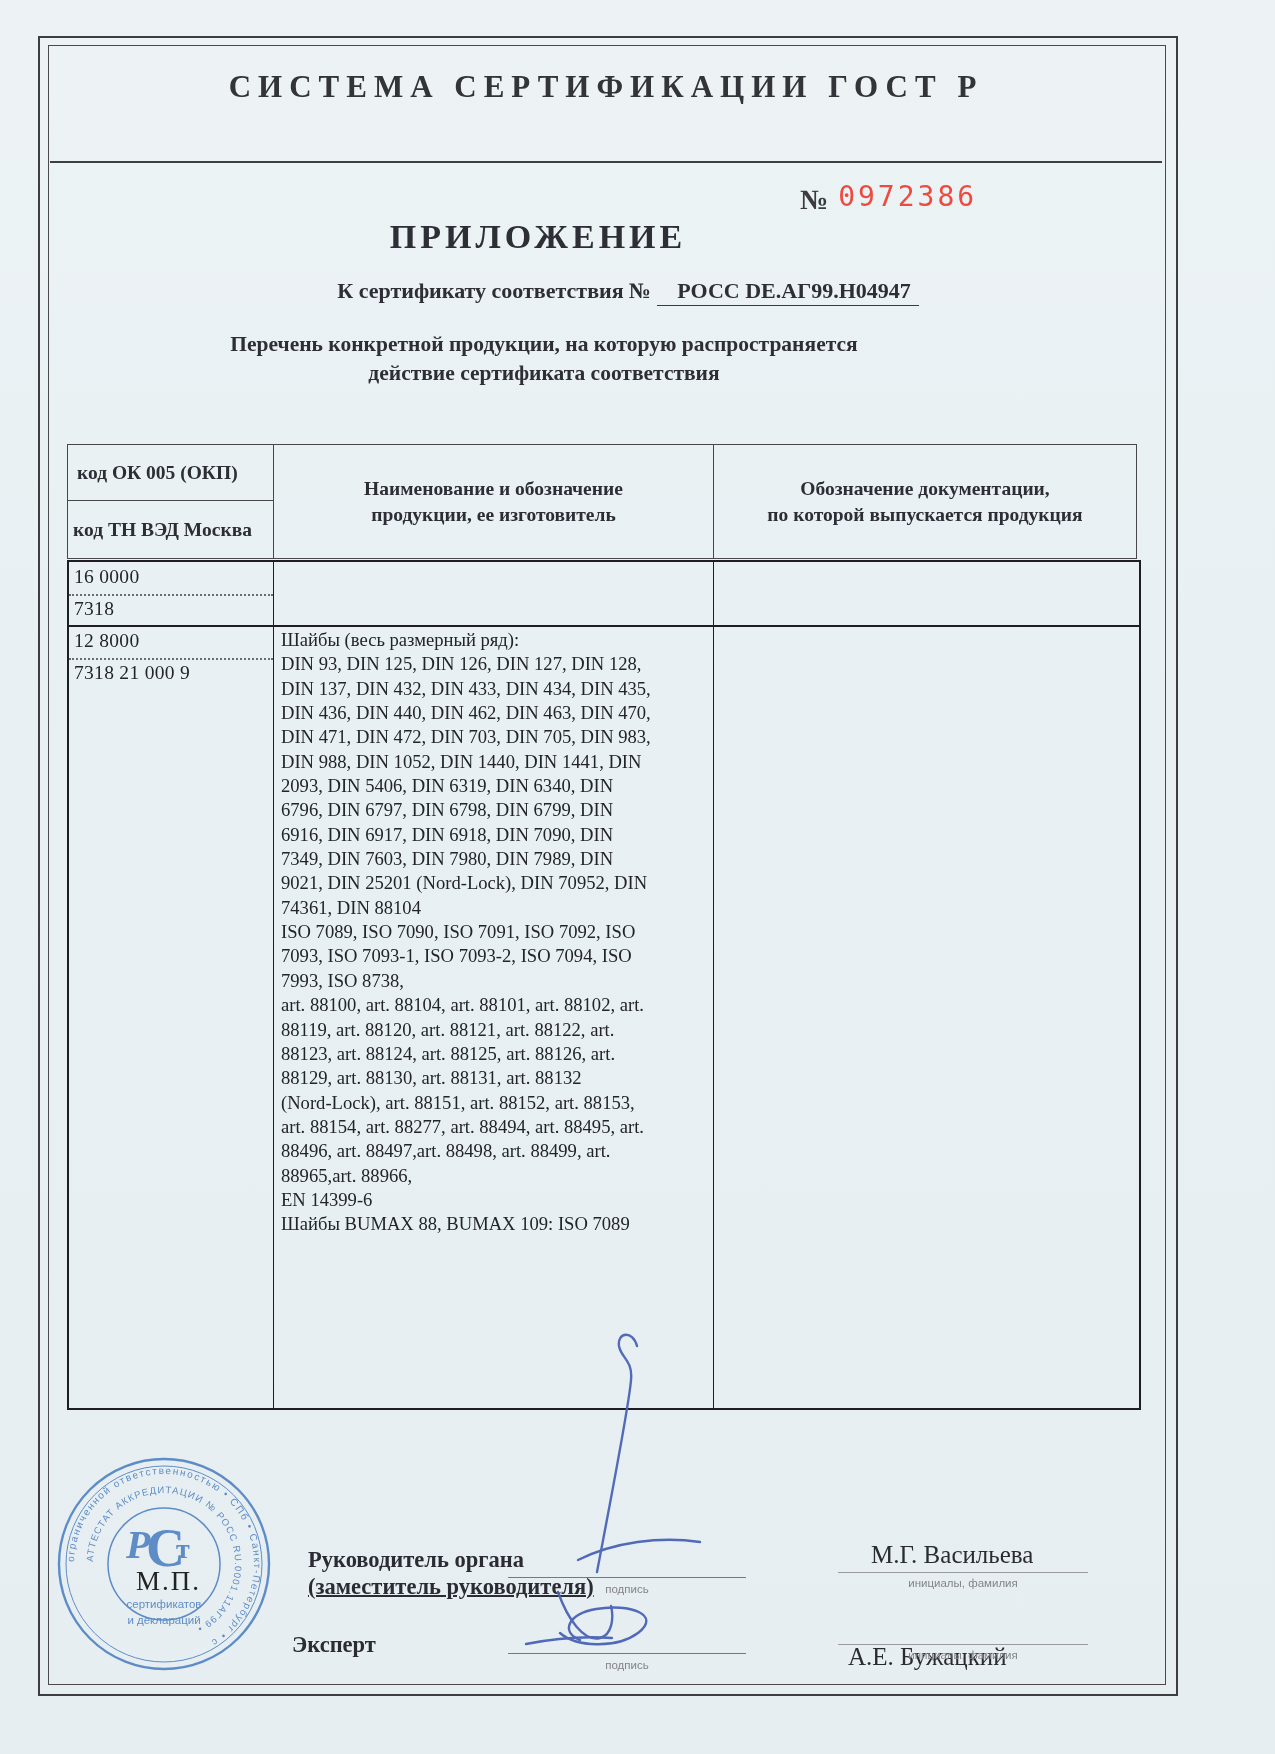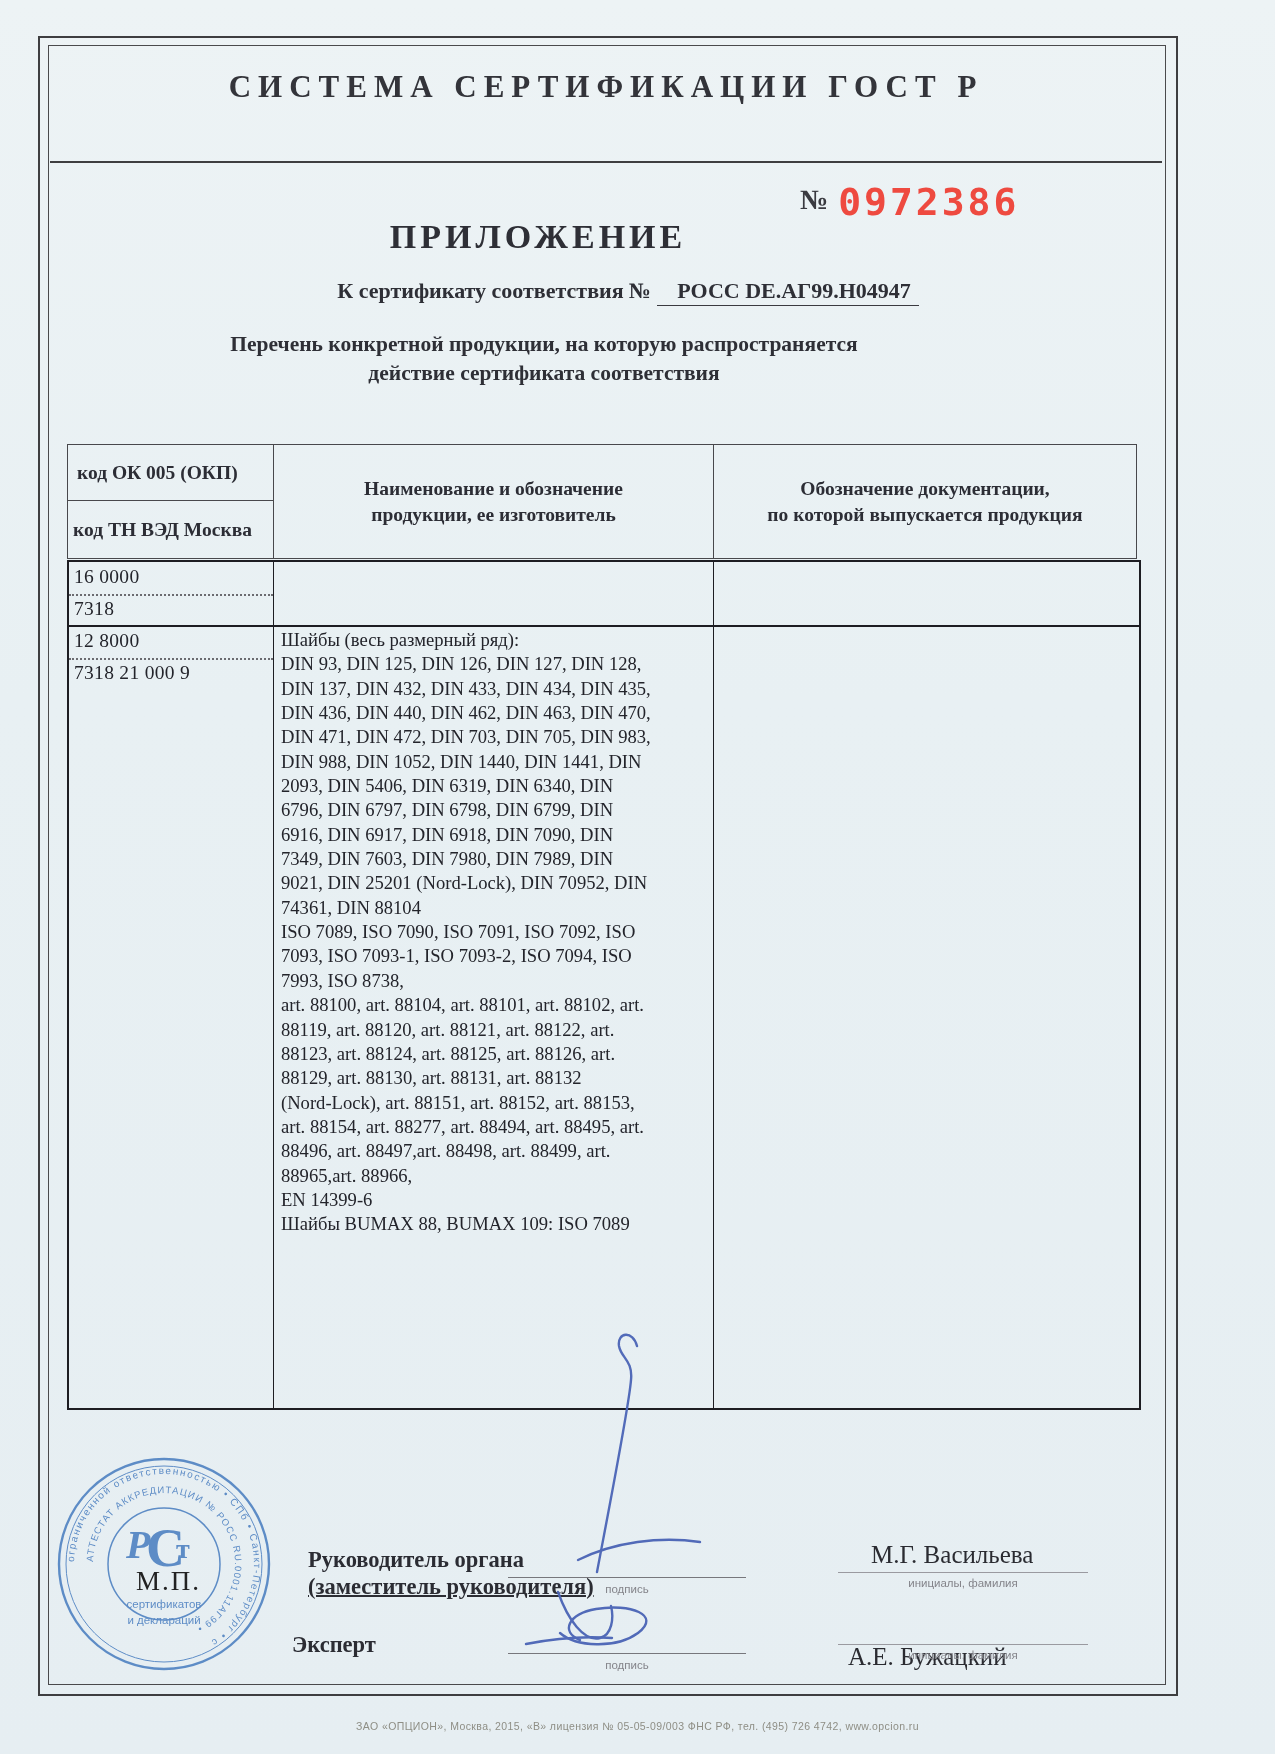--- a/index.html
+++ b/index.html
@@ -6,21 +6,21 @@
   body{background:#e7eef1;font-family:"Liberation Serif", serif;}
   .page{position:relative;width:1275px;height:1754px;overflow:hidden;
         background:linear-gradient(180deg,#edf3f5 0%,#e8f0f3 40%,#e6eef2 100%);color:#23242b;}
   .frame-outer{position:absolute;left:38px;top:36px;width:1136px;height:1656px;border:2.5px solid #3e3e40;}
   .frame-inner{position:absolute;left:48px;top:45px;width:1116px;height:1638px;border:1.2px solid #4a4a4c;}
   .title-band{position:absolute;left:50px;top:47px;width:1112px;height:114px;border-bottom:2px solid #3e3e40;text-align:center;}
   .sys-title{margin-top:22px;font-size:31px;font-weight:bold;letter-spacing:7px;color:#33343a;white-space:nowrap;}
   .agency-title{margin-top:6px;font-size:22.5px;font-weight:bold;letter-spacing:0.8px;color:#33343a;white-space:nowrap;}
   .form-number{position:absolute;left:800px;top:180px;display:flex;align-items:flex-start;}
   .form-number .nsign{font-size:28px;font-weight:bold;color:#3a3a40;margin-right:10px;margin-top:4px;}
-  .form-number .digits{font-family:"DejaVu Sans Mono",monospace;font-size:38px;letter-spacing:3px;color:#ee4a40;font-weight:700;}
+  .form-number .digits{font-family:"DejaVu Sans Mono",monospace;font-size:28px;letter-spacing:3px;color:#ee4a40;font-weight:400;}
   .appendix-title{position:absolute;left:48px;top:218px;width:1116px;text-align:center;transform:translateX(-68px);
                   font-size:34px;font-weight:bold;letter-spacing:4px;color:#2e2f36;}
   .cert-line{position:absolute;left:48px;top:278px;width:1116px;display:flex;justify-content:center;align-items:baseline;transform:translateX(22px);}
   .cert-line .lbl{font-size:22px;font-weight:bold;color:#2e2f36;}
   .cert-line .val{font-size:22px;font-weight:bold;color:#2e2f36;border-bottom:1.6px solid #3a3a40;padding:0 8px 1px 20px;margin-left:6px;}
   .subtitle{position:absolute;left:48px;top:330px;width:1116px;transform:translateX(-62px);text-align:center;
             font-size:21.5px;font-weight:bold;line-height:29px;color:#2e2f36;white-space:pre-line;}
   
   .thead{position:absolute;left:67px;top:444px;width:1068px;height:113px;border:1.3px solid #48484c;}
   .thead .c1{position:absolute;left:0;top:0;width:205px;height:100%;border-right:1.3px solid #48484c;}
@@ -186,15 +186,14 @@
   <svg class="sig-svg" viewBox="0 0 400 380">
     <g fill="none" stroke="#4a63b5" stroke-width="2.4" stroke-linecap="round" opacity="0.95">
       <path d="M 207 36 c -4 -16 -20 -14 -18 0 c 2 12 14 14 12 34 c -2 26 -20 118 -34 192"></path>
       <path d="M 148 250 c 36 -18 82 -24 122 -18"></path>
       <path d="M 128 282 c 10 28 26 50 42 46 c 12 -3 14 -20 11 -32"></path>
       <path d="M 150 330 c -20 -8 -12 -26 16 -31 c 34 -6 66 6 42 24 c -22 16 -62 14 -78 0"></path>
       <path d="M 96 334 c 30 -6 60 -8 86 -6"></path>
     </g>
   </svg>
 
-  <div class="footer">ЗАО «ОПЦИОН», Москва, 2015, «В»     лицензия № 05-05-09/003 ФНС РФ, тел. (495) 726 4742, www.opcion.ru</div>
 
 </div>
 
 </body></html>

